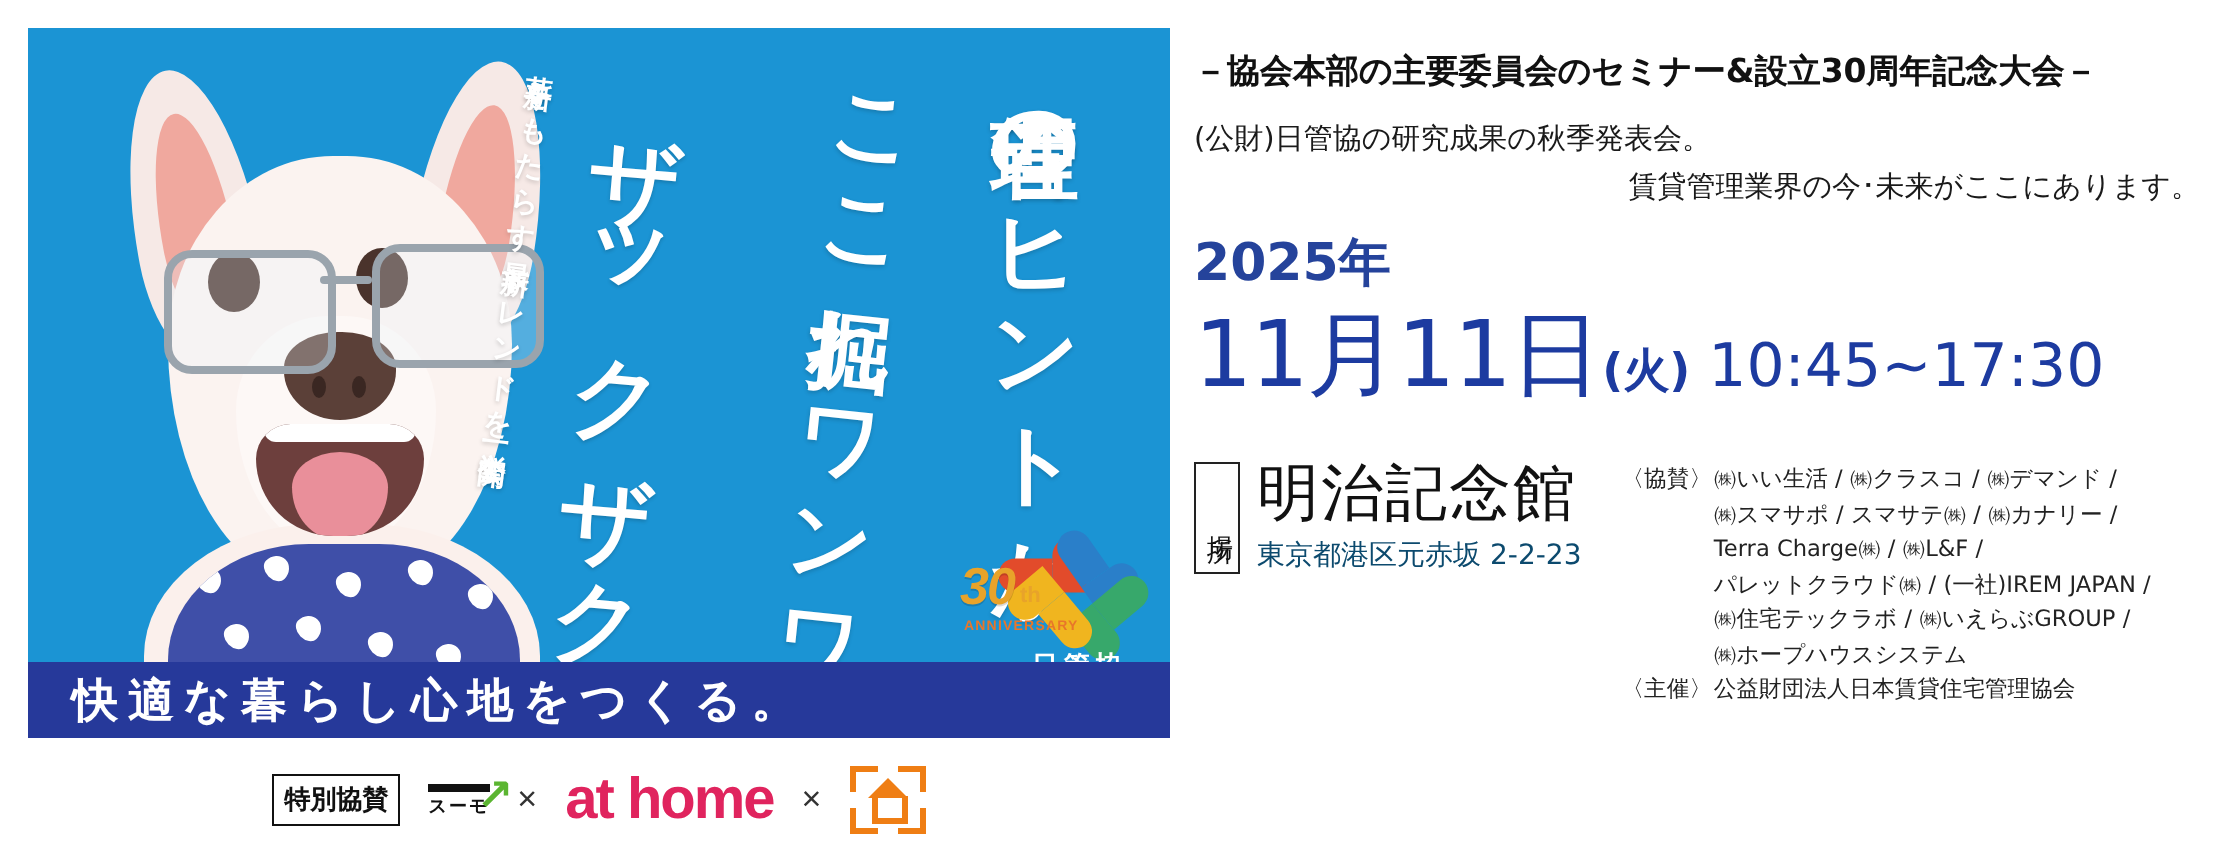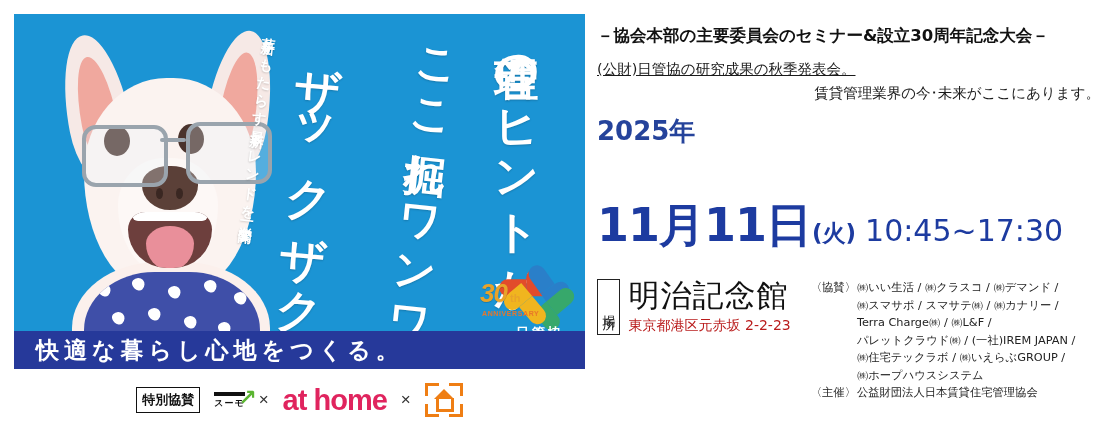--- a/index.html
+++ b/index.html
@@ -123,40 +123,40 @@
   .lifull .t2{font-size:25px;font-weight:800;color:#ef7e14;letter-spacing:0px;margin-top:2px;}
 
   
   .right{position:absolute;left:597px;top:16px;width:505px;height:404px;}
   .maintitle{font-size:44px;font-weight:800;color:#2456b5;letter-spacing:-1px;
       line-height:1;margin-top:22px;white-space:nowrap;
       font-family:"DejaVu Sans","Liberation Sans",sans-serif;}
   .subtitle{font-size:16.5px;font-weight:700;color:#111;margin-top:9px;white-space:nowrap;
       font-family:"DejaVu Sans","Liberation Sans",sans-serif;}
   .lead1{font-size:14.5px;color:#1a1a1a;margin-top:13px;
-      font-family:"DejaVu Sans","Liberation Sans",sans-serif;text-decoration:underline;}
+      font-family:"DejaVu Sans","Liberation Sans",sans-serif;}
   .lead2{font-size:14.5px;color:#1a1a1a;margin-top:5px;text-align:right;padding-right:2px;
       font-family:"DejaVu Sans","Liberation Sans",sans-serif;}
   .year{font-size:26px;font-weight:700;color:#25439b;margin-top:11px;letter-spacing:0px;
       font-family:"DejaVu Sans","Liberation Sans",sans-serif;}
   .dateline{display:flex;align-items:baseline;color:#1d3ba0;margin-top:-2px;
       font-family:"DejaVu Sans","Liberation Sans",sans-serif;}
-  .dateline .big{font-size:46px;font-weight:700;letter-spacing:-1px;margin-top:48px;}
+  .dateline .big{font-size:46px;font-weight:400;letter-spacing:-1px;}
   .dateline .dow{font-size:23px;font-weight:600;margin-left:1px;}
   .dateline .time{font-size:30px;font-weight:500;margin-left:9px;letter-spacing:0px;}
 
   .bottomrow{display:flex;margin-top:22px;}
   .venue{display:flex;align-items:flex-start;}
   .vlabel{border:1.3px solid #222;padding:5px 3px;font-size:13px;line-height:1.12;
       writing-mode:vertical-rl;text-align:center;color:#111;letter-spacing:2px;
       height:44px;font-family:"DejaVu Sans",sans-serif;}
   .vtextwrap{margin-left:9px;}
   .vname{font-size:31px;font-weight:500;color:#111;line-height:1.05;letter-spacing:1px;
       font-family:"DejaVu Sans","Liberation Sans",sans-serif;}
-  .vaddr{font-size:14px;color:#b91c1c;margin-top:5px;letter-spacing:0px;
+  .vaddr{font-size:14px;color:#0c4a6e;margin-top:5px;letter-spacing:0px;
       font-family:"DejaVu Sans","Liberation Sans",sans-serif;text-align:right;}
 
   .orgblock{margin-left:20px;flex:1;font-size:11.3px;color:#222;line-height:1.55;
       font-family:"DejaVu Sans","Liberation Sans",sans-serif;}
   .orgrow{display:flex;}
   .orgkey{white-space:nowrap;}
   .orglines{margin-left:1px;}
   .orglines div{white-space:nowrap;}
 </style>
 </head>

